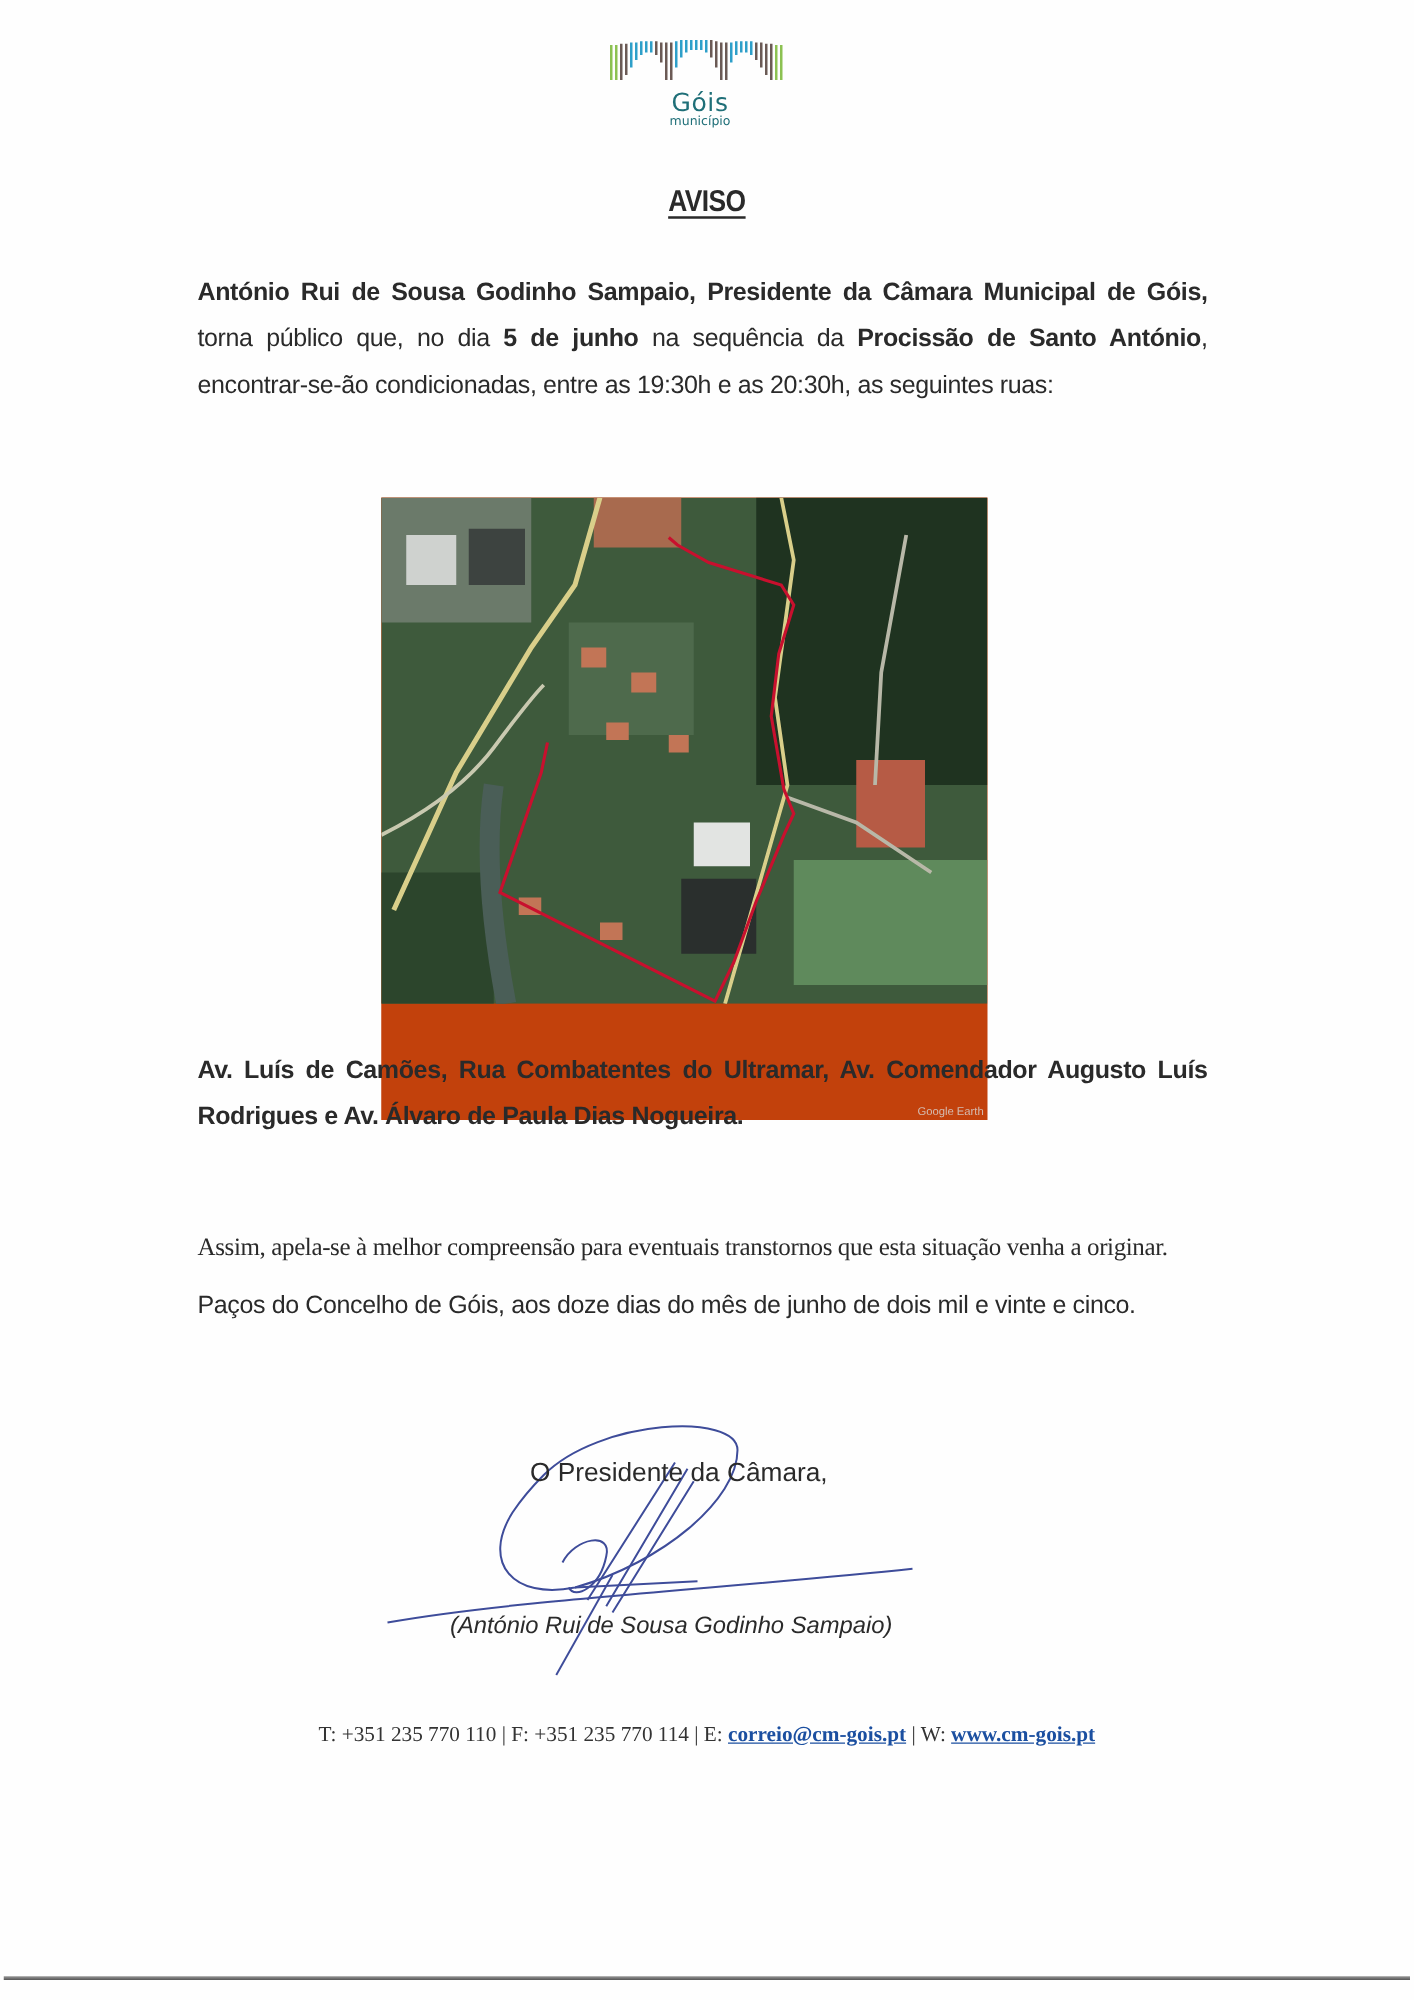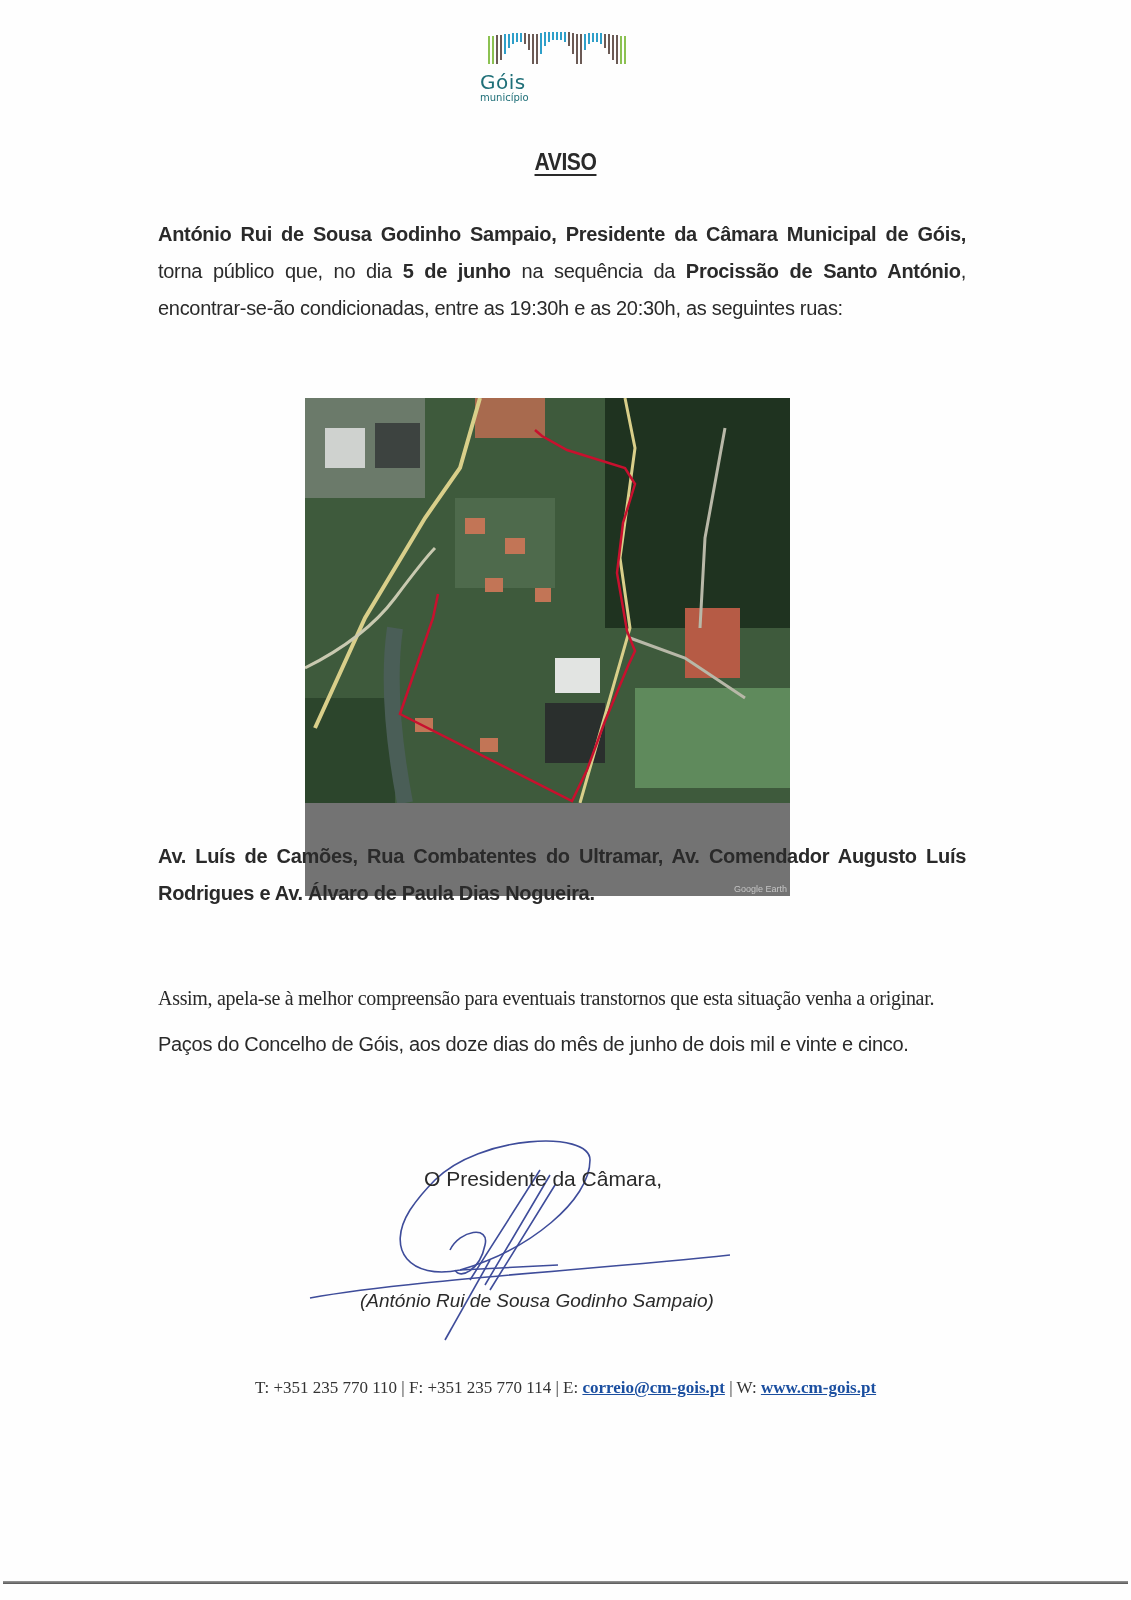--- a/index.html
+++ b/index.html
@@ -1,28 +1,28 @@
 <!DOCTYPE html>
 <html><head>
   <meta charset="utf-8">
   <style>
     html, body { margin:0; padding:0; background:#fefefe; }
     body { width:1131px; height:1600px; position:relative; overflow:hidden; font-family:"Liberation Sans", sans-serif; color:#2a2a2a; }
-    .logo { position:absolute; left:480px; top:30px; width:160px; text-align:left; }
+    .logo { position:absolute; left:480px; top:30px; width:160px; text-align:center; }
     .logo svg { display:block; margin:0 auto; }
     .logo .name { font-family:"DejaVu Sans", sans-serif; color:#1f6f78; font-size:20px; margin-top:4px; letter-spacing:0.5px; }
     .logo .sub { font-family:"DejaVu Sans", sans-serif; color:#1f6f78; font-size:10px; margin-top:-2px; }
     .title { position:absolute; left:0; width:1131px; top:148px; text-align:center; font-size:24px; font-weight:bold; text-decoration:underline; text-decoration-thickness:2px; text-underline-offset:4px; letter-spacing:-0.5px; transform:scaleX(0.88); }
     .para { position:absolute; left:158px; width:808px; font-size:20px; line-height:37px; text-align:justify; letter-spacing:-0.3px; }
     .para b { font-weight:bold; }
     .p1 { top:216px; }
     .p2 { top:838px; font-weight:bold; }
     .p3 { top:980px;font-family:Liberation Serif, serif; }
     .p4 { top:1026px; }
-    .map { position:absolute; left:305px; top:398px; width:485px; height:498px; overflow:hidden; background:#737373; }
+    .map { position:absolute; left:305px; top:398px; width:485px; height:498px; overflow:hidden; background:#c2410c; }
     .map .credit { position:absolute; right:3px; bottom:2px; color:#d9d9d9; font-size:9px; opacity:0.8; }
     .sig-title { position:absolute; left:424px; top:1167px; font-size:21px; }
     .sig-name { position:absolute; left:360px; top:1290px; font-size:19px; font-style:italic; }
     .sig-scribble { position:absolute; left:290px; top:1130px; }
     .footer { position:absolute; left:0; width:1131px; top:1377px; text-align:center; font-family:"Liberation Serif", serif; font-size:17px; line-height:22px; color:#333; }
     .footer a { color:#1b4fa0; text-decoration:underline;font-weight:bold; }
     .bottom-rule { position:absolute; left:3px; top:1581px; width:1125px; height:3px; background:linear-gradient(#999,#555); }
   </style>
 </head>
 <body>

